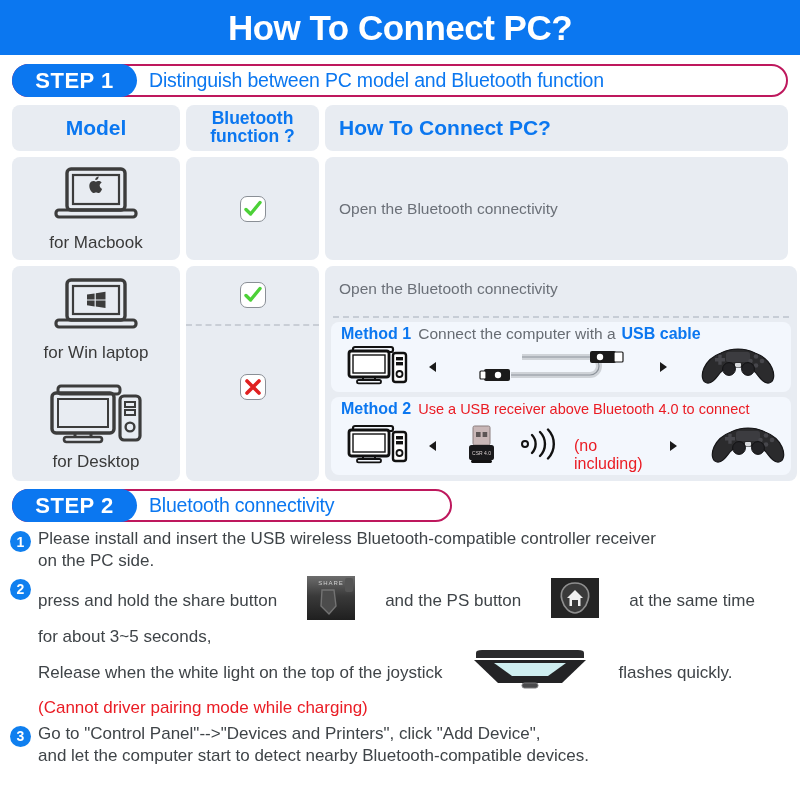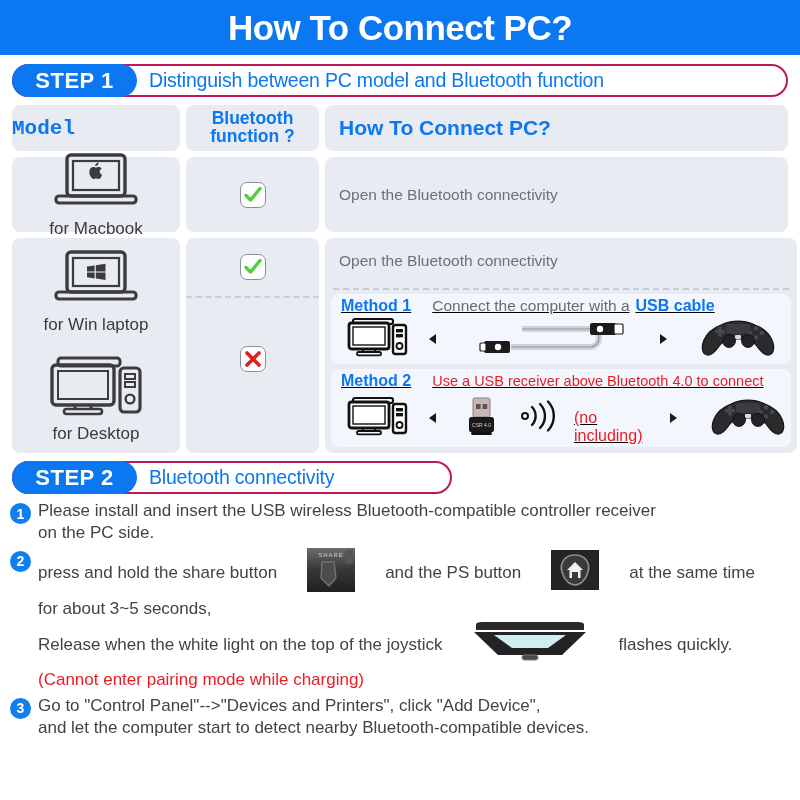--- a/index.html
+++ b/index.html
@@ -35,45 +35,45 @@
 
   
   .table{margin:8px 12px 0 12px;}
   .trow{display:flex;gap:6px;margin-bottom:6px;}
   .cell{background:#e8ecf2;border-radius:8px;box-sizing:border-box;}
   .col-model{width:168px;flex:0 0 168px;}
   .col-bt{width:133px;flex:0 0 133px;}
   .col-how{flex:1 1 auto;}
 
   .head-cell{height:46px;display:flex;align-items:center;}
-  .head-model{font-family:Liberation Mono, monospace;}
+  .head-model{justify-content:center;}
   .head-model span{color:#0b77f0;font-size:21px;font-weight:bold;}
   .head-bt{justify-content:center;text-align:center;line-height:1.02;}
   .head-bt span{color:#0b77f0;font-size:17.5px;font-weight:bold;display:block;}
   .head-how{padding-left:14px;}
   .head-how span{color:#0b77f0;font-size:21px;font-weight:bold;}
 
   
   .model-cell{display:flex;flex-direction:column;align-items:center;justify-content:center;}
   .model-label{font-size:17px;color:#3a3a3a;margin-top:2px;}
   .bt-cell{display:flex;align-items:center;justify-content:center;}
 
   
   .mark{width:26px;height:26px;border-radius:7px;border:1.6px solid #8a8f96;background:#fff;
         display:flex;align-items:center;justify-content:center;box-sizing:border-box;}
   .mark svg{display:block;}
 
   
   .howtext{color:#6b7078;font-size:15.5px;}
 
   
-  .method-box{background:#f3f7fd;border-radius:8px;margin:0 6px 5px 6px;padding:3px 0 2px 0;text-decoration:underline;}
+  .method-box{background:#f3f7fd;border-radius:8px;margin:0 6px 5px 6px;padding:3px 0 2px 0;}
   .method-head{display:flex;align-items:baseline;padding:0 0 0 10px;white-space:nowrap;}
   .m-label{color:#0b77f0;font-size:16px;font-weight:bold;}
-  .m-desc{font-size:15.5px;margin-left:21px;}
+  .m-desc{font-size:15.5px;margin-left:7px;}
   .m1-desc{color:#676c73;}
   .m-strong{color:#0b77f0;font-weight:bold;font-size:16px;}
   .m2-desc{color:#ea1c24;font-size:14.5px;}
   .method-art{display:flex;align-items:center;padding:1px 0 0 16px;gap:20px;}
   .arrow-r{width:0;height:0;border-top:5px solid transparent;border-bottom:5px solid transparent;border-left:7px solid #1a1a1a;}
   .arrow-l{width:0;height:0;border-top:5px solid transparent;border-bottom:5px solid transparent;border-right:7px solid #1a1a1a;}
   .noinc{color:#ea1c24;font-size:16px;}
 
   .dashed{border-top:2px dashed #c7cdd6;margin:4px 8px 4px 8px;}
   .dashed-bt{border-top:2px dashed #c9ced6;width:100%;}
@@ -116,21 +116,21 @@
           <span>Bluetooth</span>
           <span>function ?</span>
         </div>
       </div>
       <div class="cell col-how head-cell head-how">
         <span>How To Connect PC?</span>
       </div>
     </div>
 
     <div class="trow">
-      <div class="cell col-model model-cell" style="height:75px;justify-content:center;">
+      <div class="cell col-model model-cell" style="height:103px;justify-content:center;">
         <span>
           <svg width="92" height="62" viewBox="0 0 92 62">
             <rect x="17" y="4" width="58" height="41" rx="4" fill="none" stroke="#3c3c3c" stroke-width="3.4"></rect>
             <rect x="23" y="10" width="46" height="29" fill="none" stroke="#3c3c3c" stroke-width="2.2"></rect>
             <path d="M49.6 21.2c-.1-2.4 2-3.6 2.1-3.6-.9-1.3-2.3-1.5-2.8-1.5-1.2-.1-2.4.7-3 .7-.6 0-1.6-.7-2.6-.7-1.4 0-2.6.8-3.3 2-1.4 2.4-.4 6 1 8 .7 1 1.5 2.1 2.5 2 1-.1 1.4-.6 2.6-.6s1.5.6 2.6.6 1.7-1 2.4-2c.7-1.1 1-2.2 1-2.3-.1 0-2.4-.9-2.5-3.6zM47.8 13.9c.5-.7.9-1.6.8-2.5-.8 0-1.8.6-2.4 1.2-.5.6-1 1.5-.9 2.4.9.1 1.9-.4 2.5-1.1z" fill="#3c3c3c"></path>
             <rect x="6" y="45" width="80" height="7" rx="3" fill="none" stroke="#3c3c3c" stroke-width="3.2"></rect>
           </svg>
         </span>
         <div class="model-label">for Macbook</div>
       </div>
@@ -372,21 +372,21 @@
               <rect x="0" y="0" width="116" height="42" fill="#ffffff"></rect>
               <path d="M4 4 C4 1.8 6 1 10 1 H106 C110 1 112 1.8 112 4 L112 9 H4 Z" fill="#2a2a2c"></path>
               <path d="M2 11 H114 L90 34 H26 Z" fill="#232325"></path>
               <path d="M22 14 H94 L76 27 H40 Z" fill="#cfeef0"></path>
               <rect x="50" y="34" width="16" height="5" rx="2.4" fill="#4a4a4c" stroke="#7a7a7c" stroke-width="1"></rect>
             </svg>
           </span>
           <span>flashes quickly.</span>
         </div>
 
-        <div class="red">(Cannot enter pairing mode while charging)</div>
+        <div class="red">(Cannot driver pairing mode while charging)</div>
       </div>
     </div>
 
     <div class="sitem">
       <div class="num">3</div>
       <div class="sbody">
         <div>Go to "Control Panel"--&gt;"Devices and Printers", click "Add Device",</div>
         <div>and let the computer start to detect nearby Bluetooth-compatible devices.</div>
       </div>
     </div>

